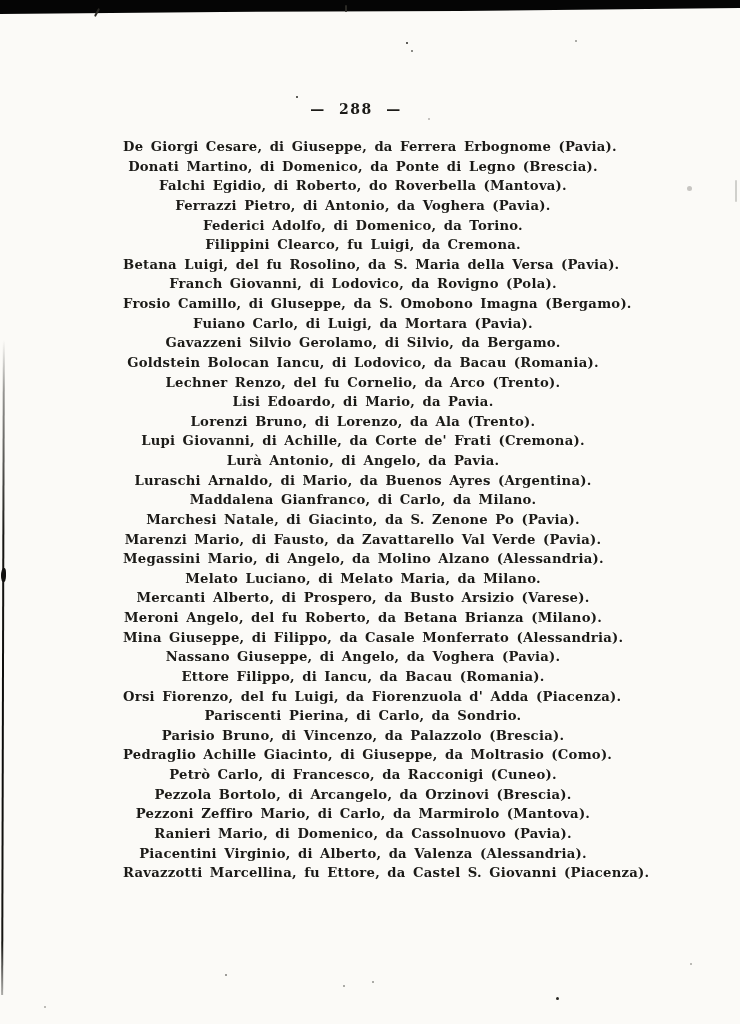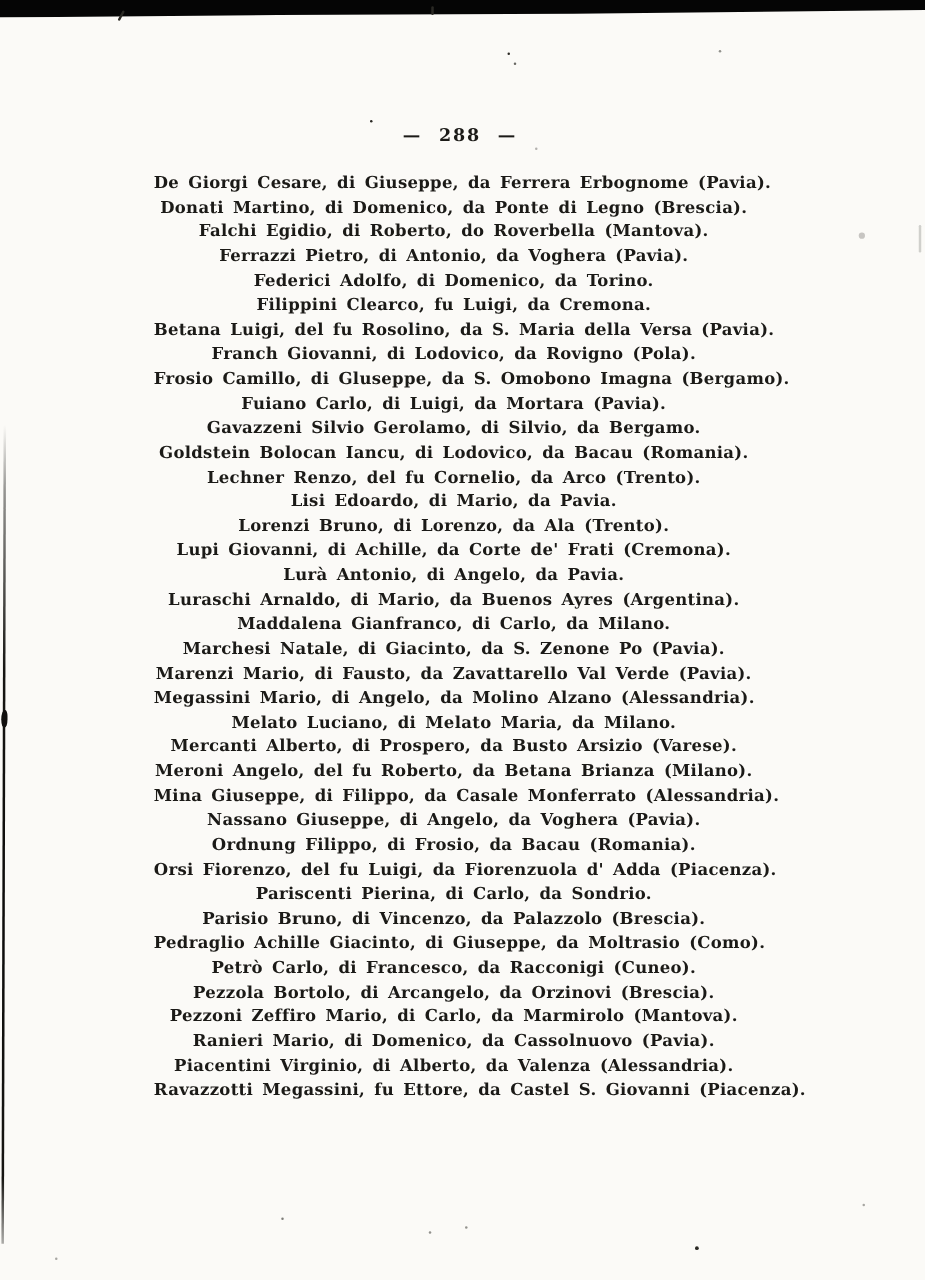--- a/index.html
+++ b/index.html
@@ -30,21 +30,21 @@
       #0c0b0a 60%,
       #161512 92%,
       rgba(25,25,22,.35) 100%);
     transform:rotate(.15deg);
   }
   .left-blob{
     position:absolute;left:1px;top:568px;width:5px;height:14px;
     background:#11100e;border-radius:60% 40% 50% 50%;
   }
   .page-number{
-    position:absolute;top:101px;left:12px;width:712px;
+    position:absolute;top:101px;left:0;width:712px;
     text-align:center;
     font-size:14px;font-weight:bold;
     letter-spacing:1.5px;word-spacing:7px;
   }
   .entries{
     position:absolute;top:137px;left:123px;width:480px;text-align:center;
   }
   .entry{
     font-size:13.2px;
     font-weight:bold;
@@ -102,31 +102,31 @@
       <div class="entry">Luraschi Arnaldo, di Mario, da Buenos Ayres (Argentina).</div>
       <div class="entry">Maddalena Gianfranco, di Carlo, da Milano.</div>
       <div class="entry">Marchesi Natale, di Giacinto, da S. Zenone Po (Pavia).</div>
       <div class="entry">Marenzi Mario, di Fausto, da Zavattarello Val Verde (Pavia).</div>
       <div class="entry">Megassini Mario, di Angelo, da Molino Alzano (Alessandria).</div>
       <div class="entry">Melato Luciano, di Melato Maria, da Milano.</div>
       <div class="entry">Mercanti Alberto, di Prospero, da Busto Arsizio (Varese).</div>
       <div class="entry">Meroni Angelo, del fu Roberto, da Betana Brianza (Milano).</div>
       <div class="entry">Mina Giuseppe, di Filippo, da Casale Monferrato (Alessandria).</div>
       <div class="entry">Nassano Giuseppe, di Angelo, da Voghera (Pavia).</div>
-      <div class="entry">Ordnung Filippo, di Frosio, da Bacau (Romania).</div>
+      <div class="entry">Ettore Filippo, di Iancu, da Bacau (Romania).</div>
       <div class="entry">Orsi Fiorenzo, del fu Luigi, da Fiorenzuola d' Adda (Piacenza).</div>
       <div class="entry">Pariscenti Pierina, di Carlo, da Sondrio.</div>
       <div class="entry">Parisio Bruno, di Vincenzo, da Palazzolo (Brescia).</div>
       <div class="entry">Pedraglio Achille Giacinto, di Giuseppe, da Moltrasio (Como).</div>
       <div class="entry">Petrò Carlo, di Francesco, da Racconigi (Cuneo).</div>
       <div class="entry">Pezzola Bortolo, di Arcangelo, da Orzinovi (Brescia).</div>
       <div class="entry">Pezzoni Zeffiro Mario, di Carlo, da Marmirolo (Mantova).</div>
       <div class="entry">Ranieri Mario, di Domenico, da Cassolnuovo (Pavia).</div>
       <div class="entry">Piacentini Virginio, di Alberto, da Valenza (Alessandria).</div>
-      <div class="entry">Ravazzotti Megassini, fu Ettore, da Castel S. Giovanni (Piacenza).</div>
+      <div class="entry">Ravazzotti Marcellina, fu Ettore, da Castel S. Giovanni (Piacenza).</div>
     </div>
 
   <span class="speck s1"></span>
   <span class="speck s2"></span>
   <span class="speck s3"></span>
   <span class="speck s4"></span>
   <span class="speck s5"></span>
   <span class="speck s6"></span>
   <span class="speck s7"></span>
   <span class="speck s8"></span>

